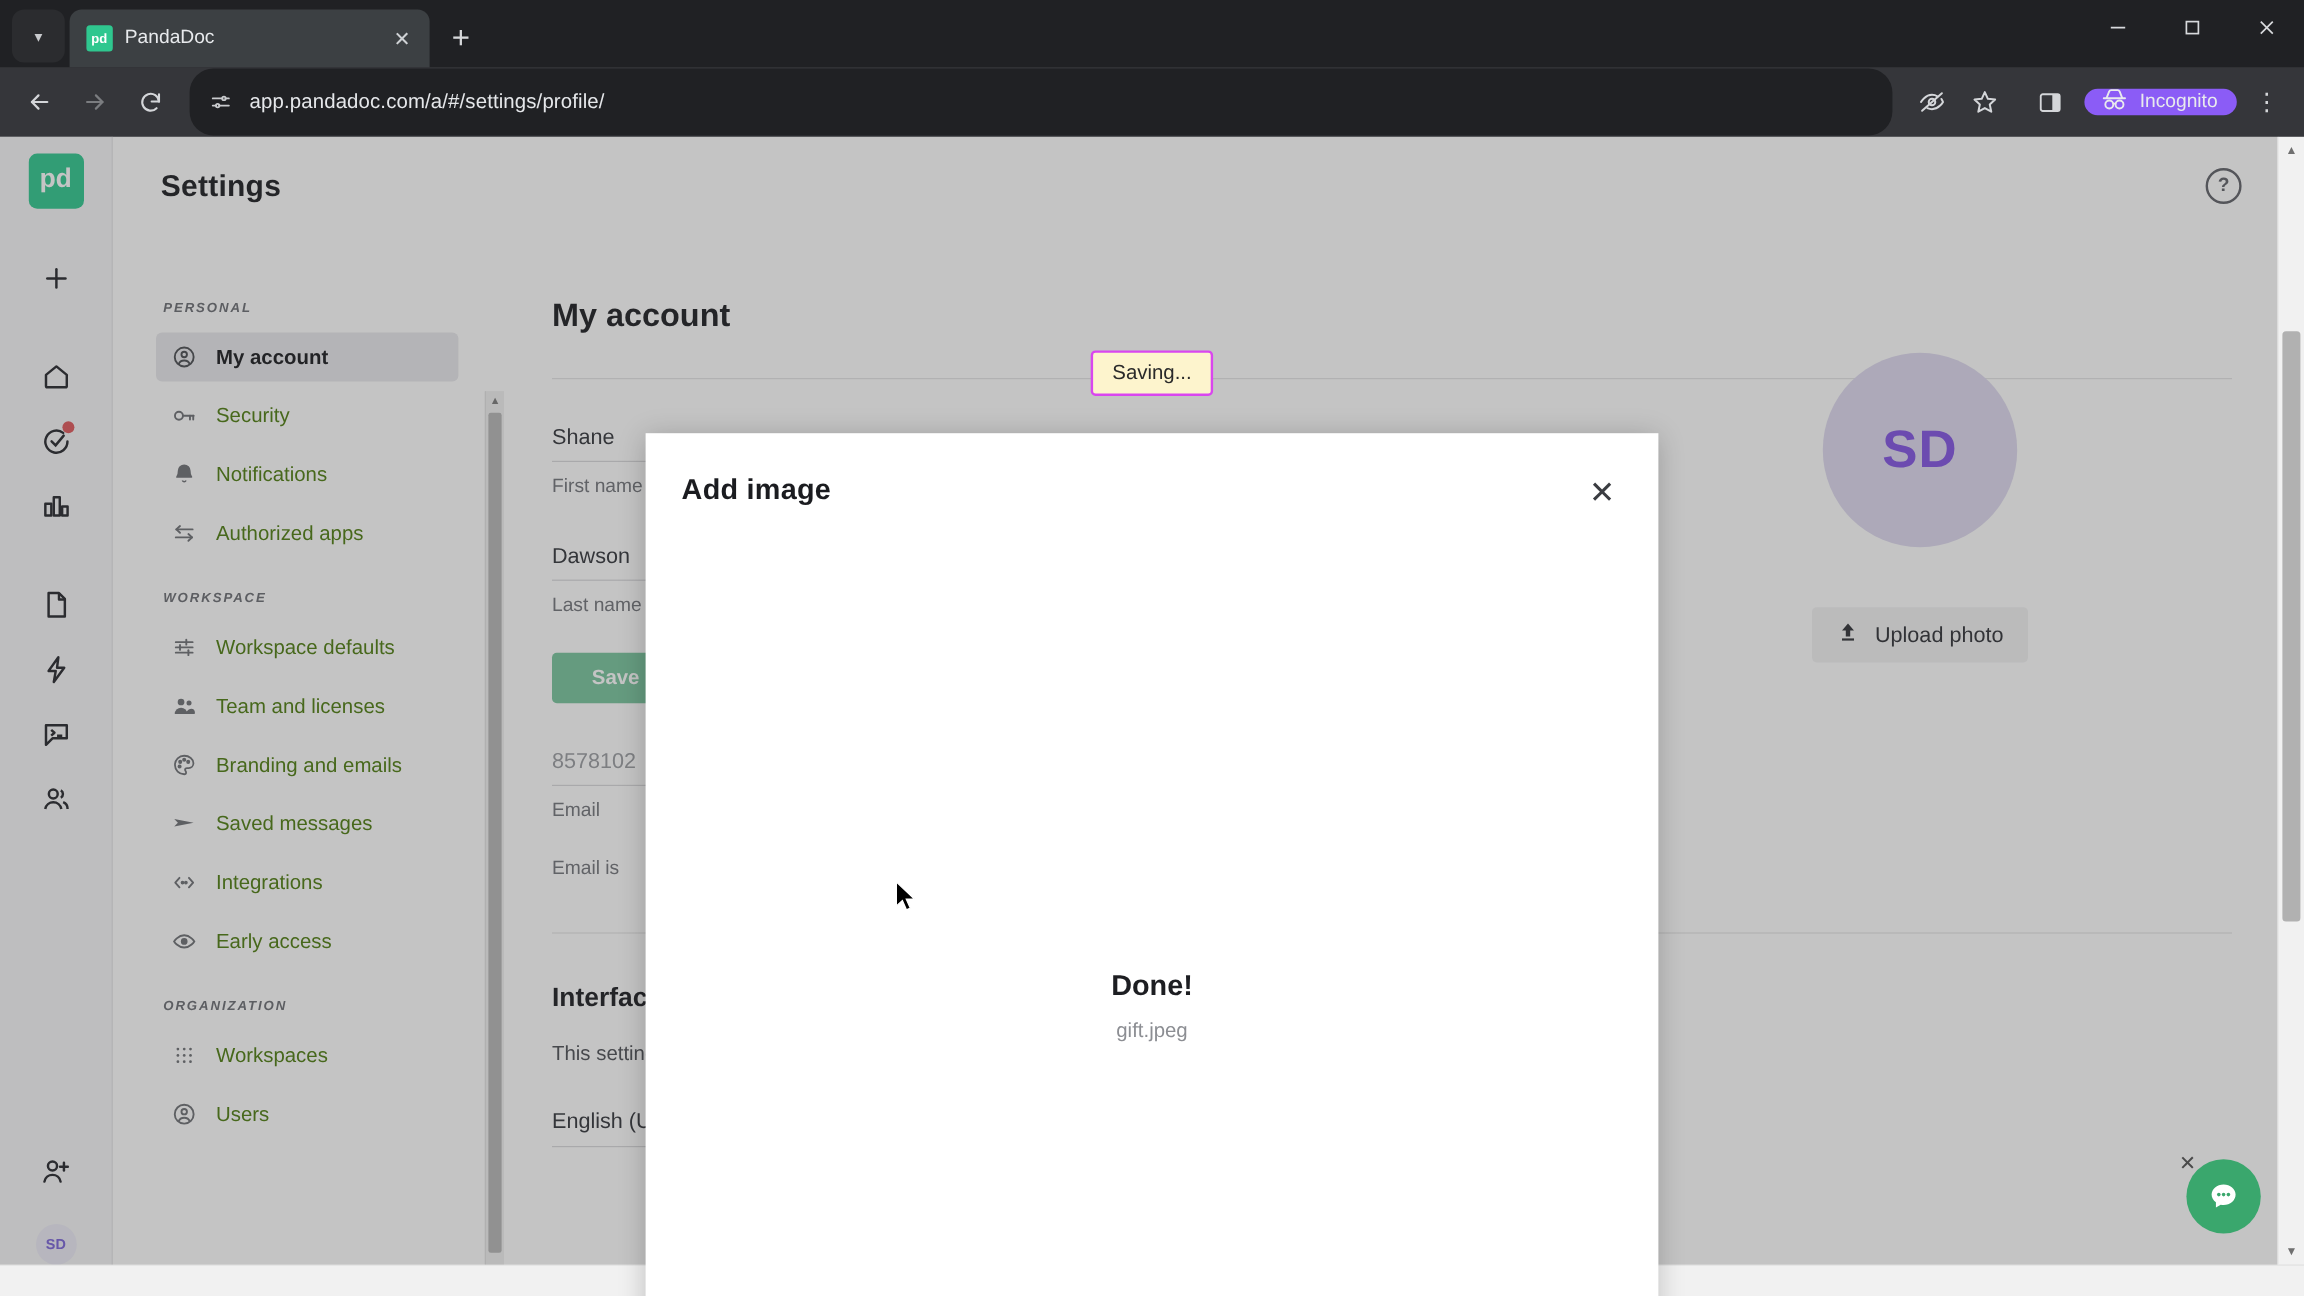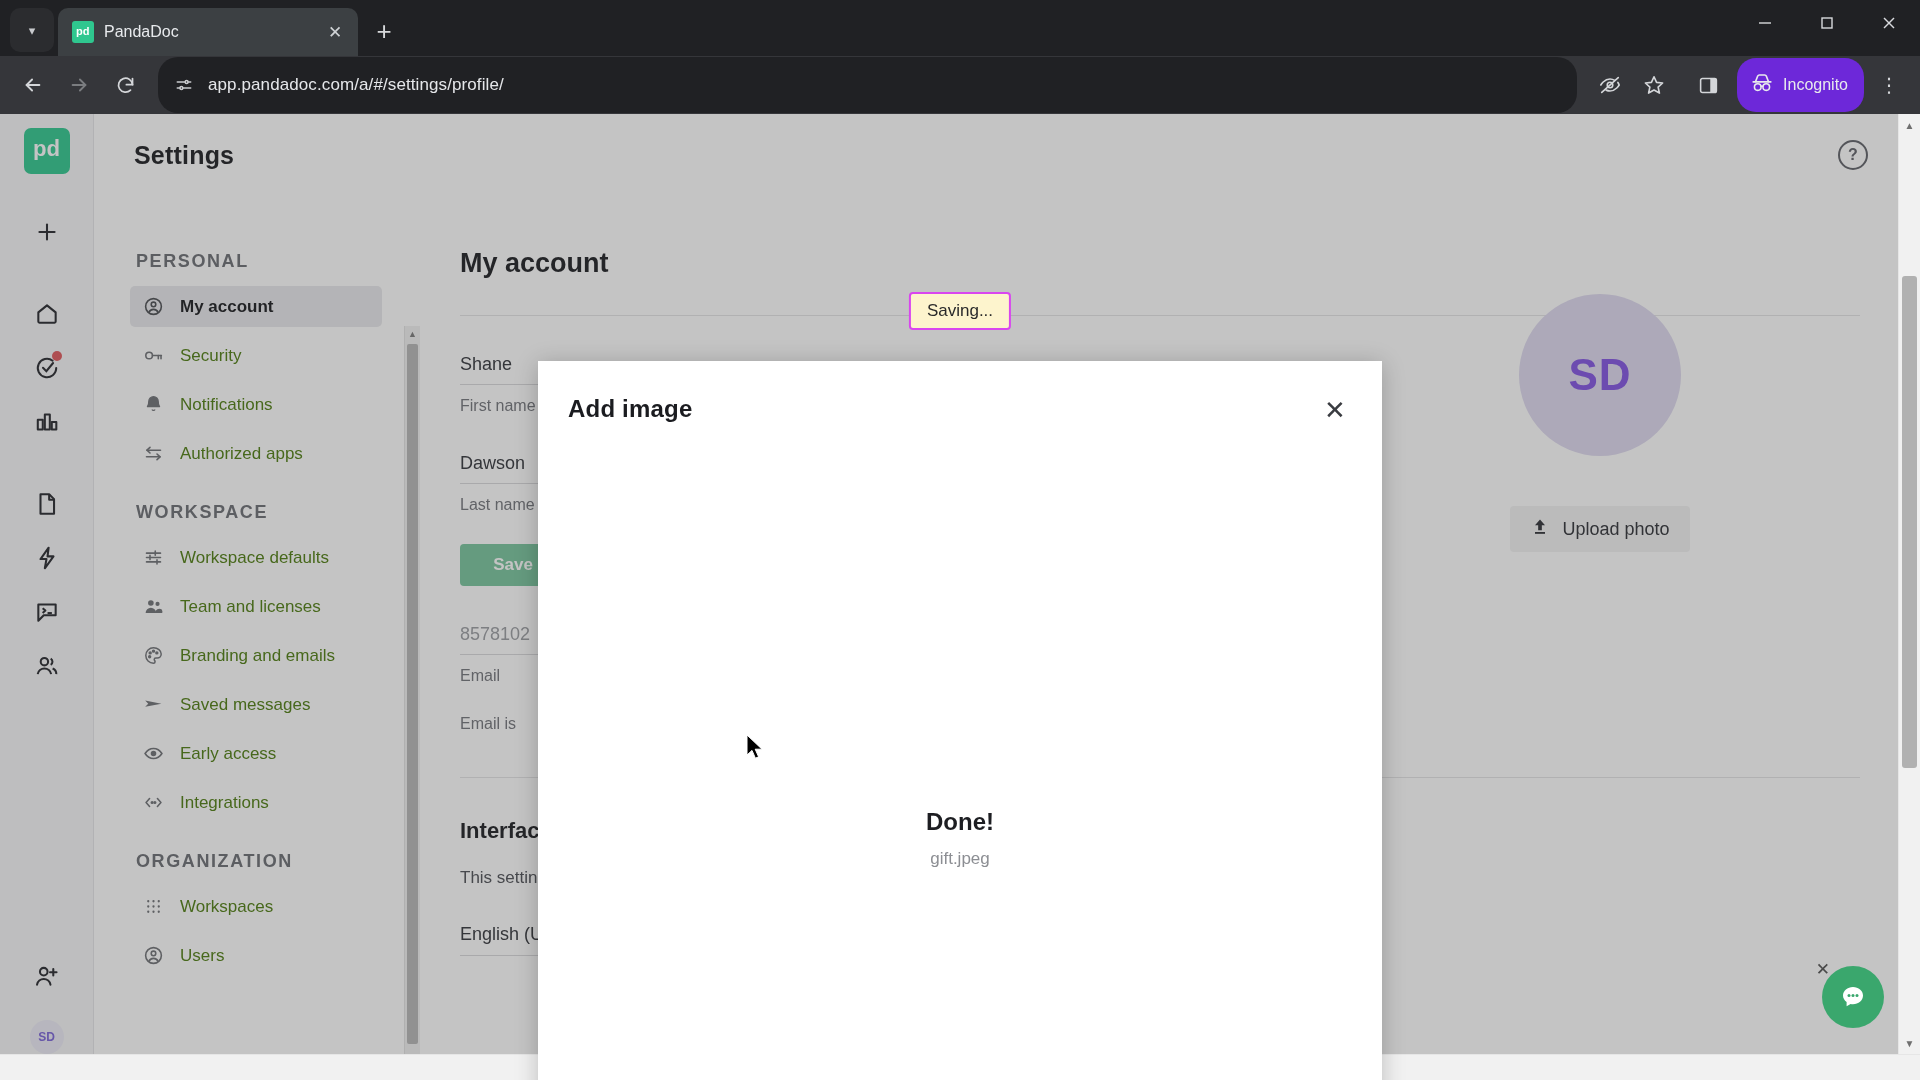--- a/index.html
+++ b/index.html
@@ -74,21 +74,21 @@
     flex: 1 1 auto; height: 56px; background: #202124;
     border-radius: 20px; display: flex; align-items: center;
     padding: 0 14px; gap: 12px; margin: 0 8px;
   }
   .omnibox-url {
     color: #e5e7ea; font-size: 17px; letter-spacing: .1px;
     white-space: nowrap; overflow: hidden;
   }
   .tb-right { display: flex; align-items: center; gap: 2px; }
   .incognito-pill {
-    height: 54px; border-radius: 19px; background: #6d28d9;
+    height: 22px; border-radius: 19px; background: #8b5cf6;
     display: flex; align-items: center; gap: 9px;
     padding: 0 16px 0 13px; margin-left: 6px;
   }
   .incognito-pill .lbl { color: #e8eaed; font-size: 16px; }
   .kebab { width: 38px; height: 38px; display:flex; align-items:center;
     justify-content:center; color:#d4d6d9; font-size: 20px; margin-left: 4px;}
 
   
   .viewport {
     position: absolute; top: 114px; left: 0; right: 0; bottom: 0;
@@ -144,22 +144,22 @@
     padding: 7px 16px; font-size: 17px; color:#2a2a2a; font-weight:500;
     z-index: 45;
   }
 
   
   .settings-nav {
     position:absolute; left: 94px; top: 82px; bottom: 0; width: 318px;
     padding: 55px 0 0 36px; overflow:hidden;
   }
   .nav-group-label {
-    font-size: 18px; letter-spacing: 1.6px; font-weight: 700;
-    color: #6b6d73; text-transform: uppercase; margin: 0 0 14px 6px;
+    font-size: 11px; letter-spacing: 1.6px; font-weight: 700;
+    color: #6b6d73; text-transform: uppercase; margin: 0 0 14px 6px; font-style: italic;
   }
   .nav-group-label.second { margin-top: 28px; }
   .nav-item {
     display:flex; align-items:center; gap: 16px; height: 41px;
     padding: 0 12px; border-radius: 5px; margin-bottom: 8px;
     color:#4d7c0f; font-size: 17px; width: 252px;
   }
   .nav-item.active { background:#e9e9ec; color:#18191d; font-weight:700; }
   .nav-ico { width:22px; height:22px; flex:0 0 auto; display:flex;
     align-items:center; justify-content:center; color:#6e7075; }
@@ -553,38 +553,38 @@
         <span class="nav-ico">
           <svg width="21" height="21" viewBox="0 0 24 24" fill="#6e7075">
               <path d="M2.5 7.5 21 11 2.5 14.5 6 11Z"></path>
             </svg>
         </span>
         <span>Saved messages</span>
       </div>
 
       <div class="nav-item">
         <span class="nav-ico">
-          <svg width="21" height="21" viewBox="0 0 24 24" fill="none" stroke="#6e7075" stroke-width="1.8">
-              <path d="M2.4 12S6 6.2 12 6.2 21.6 12 21.6 12 18 17.8 12 17.8 2.4 12 2.4 12Z"></path>
-              <circle cx="12" cy="12" r="2.3" fill="#6e7075"></circle>
-            </svg>
-        </span>
-        <span>Early access</span>
-      </div>
-
-      <div class="nav-item">
-        <span class="nav-ico">
           <svg width="21" height="21" viewBox="0 0 24 24" fill="none" stroke="#6e7075" stroke-width="1.8" stroke-linecap="round" stroke-linejoin="round">
               <polyline points="7.5 7.5 3.5 12 7.5 16.5"></polyline>
               <polyline points="16.5 7.5 20.5 12 16.5 16.5"></polyline>
               <circle cx="10.4" cy="12" r=".9" fill="#6e7075"></circle>
               <circle cx="13.6" cy="12" r=".9" fill="#6e7075"></circle>
             </svg>
         </span>
         <span>Integrations</span>
+      </div>
+
+      <div class="nav-item">
+        <span class="nav-ico">
+          <svg width="21" height="21" viewBox="0 0 24 24" fill="none" stroke="#6e7075" stroke-width="1.8">
+              <path d="M2.4 12S6 6.2 12 6.2 21.6 12 21.6 12 18 17.8 12 17.8 2.4 12 2.4 12Z"></path>
+              <circle cx="12" cy="12" r="2.3" fill="#6e7075"></circle>
+            </svg>
+        </span>
+        <span>Early access</span>
       </div>
 
       <div class="nav-group-label second">ORGANIZATION</div>
 
       <div class="nav-item">
         <span class="nav-ico">
           <svg width="21" height="21" viewBox="0 0 24 24" fill="#6e7075">
             <circle cx="6" cy="6" r="1.3"></circle>
               <circle cx="12" cy="6" r="1.3"></circle>
               <circle cx="18" cy="6" r="1.3"></circle>

